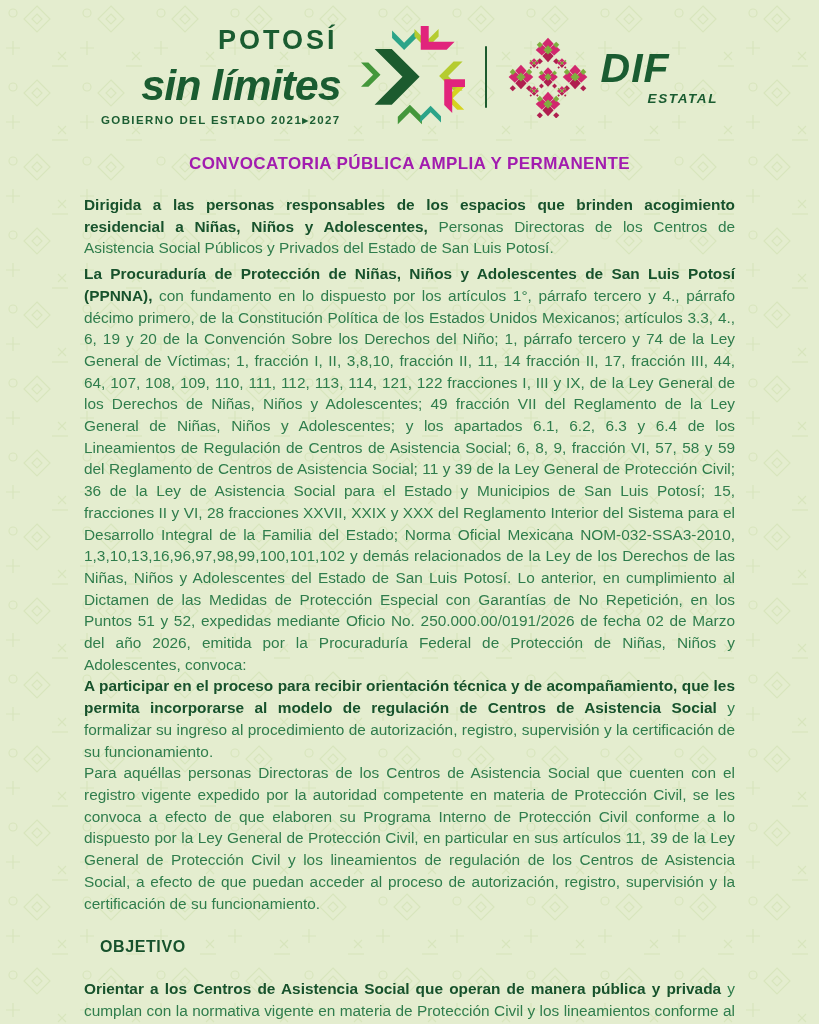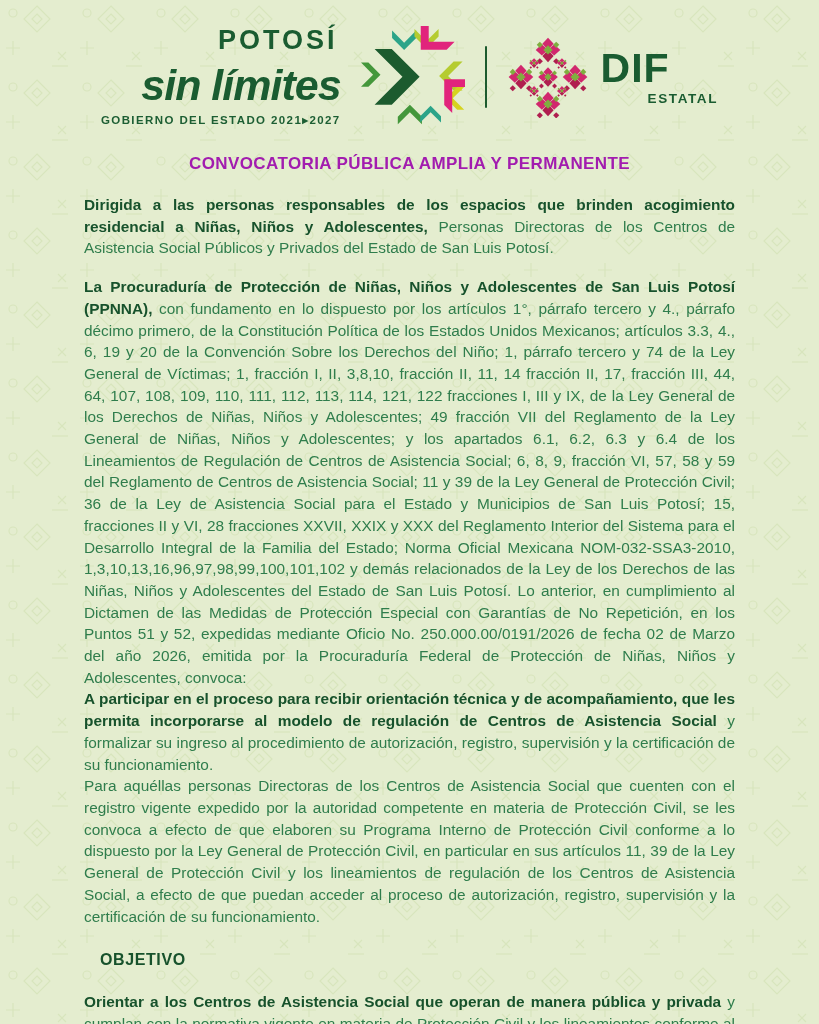--- a/index.html
+++ b/index.html
@@ -36,37 +36,37 @@
   .brand-subtitle {
     font-size: 11.5px; font-weight: bold; letter-spacing: 1.4px; margin-top: 8px;
     color: #1c5e33;
     text-align: center;
   }
   .x-logo { width: 104px; height: 102px; flex: 0 0 auto; }
   .logo-divider {
     width: 2px; height: 62px; background: #1c5b2e; border-radius: 1px;
     flex: 0 0 auto;
   }
-  .dif-block { display: flex; align-items: center; gap: 12px; }
+  .dif-block { display: flex; align-items: center; gap: 12px; font-style: italic; }
   .dif-emblem { width: 82px; height: 82px; flex: 0 0 auto; }
   .dif-text { color: #1a5c31; line-height: 1; }
   .dif-title { font-size: 41px; font-weight: bold; letter-spacing: 1px; }
   .dif-subtitle { font-size: 13.5px; font-weight: bold; letter-spacing: 1.6px; margin-top: 3px; margin-left: 47px; }
 
   
   .doc-title {
     text-align: center; color: #a21caf; font-weight: bold;
     font-size: 17px; letter-spacing: 0.4px; margin: 22px 0 20px 0;
   }
   p.body {
     font-size: 15.4px; line-height: 21.7px; text-align: justify;
     color: #2f7d4c;
   }
   .lead { font-weight: bold; color: #17522c; }
-  .gap-after { margin-bottom: 17px; }
+  .gap-after { margin-bottom: 4px; }
   .section-heading {
     color: #17522c; font-weight: bold; font-size: 16px;
     letter-spacing: 0.6px; margin: 24px 0 22px 16px;
   }
 </style>
 </head>
 <body>
 
 <svg class="watermark" width="819" height="1024" xmlns="http://www.w3.org/2000/svg" aria-hidden="true">
   <defs>

